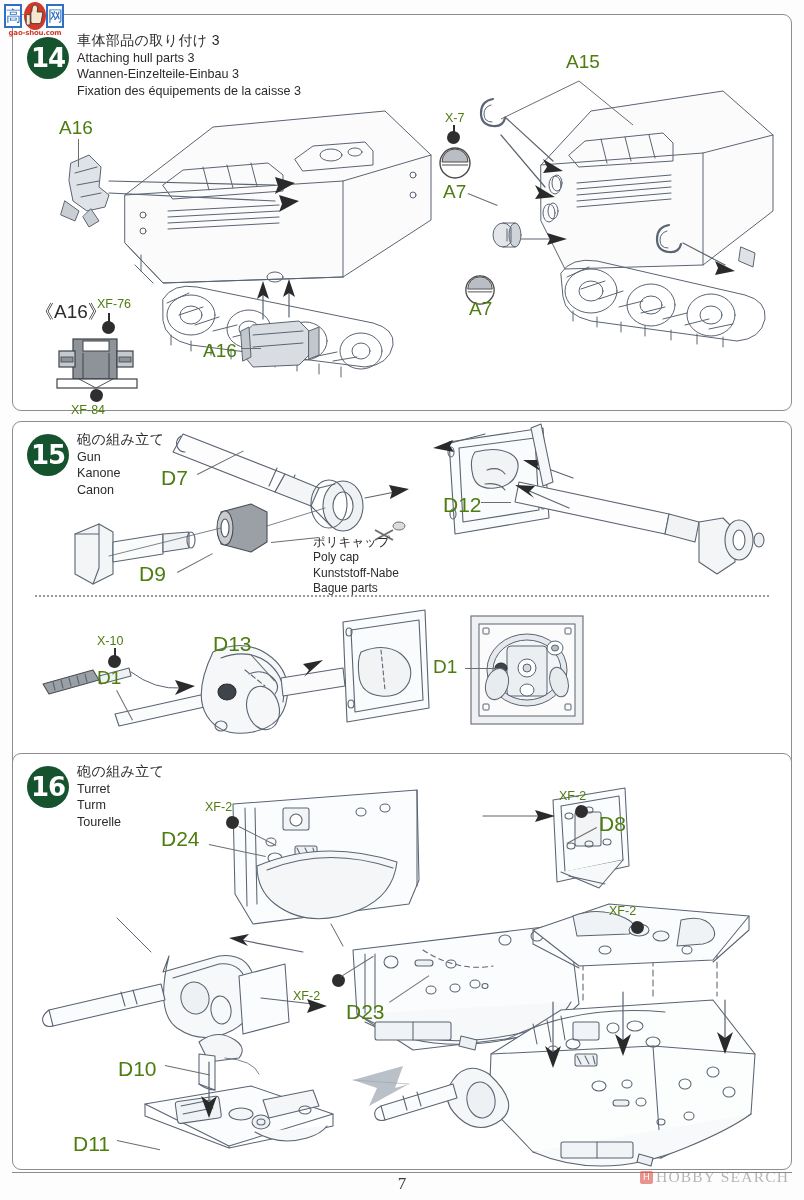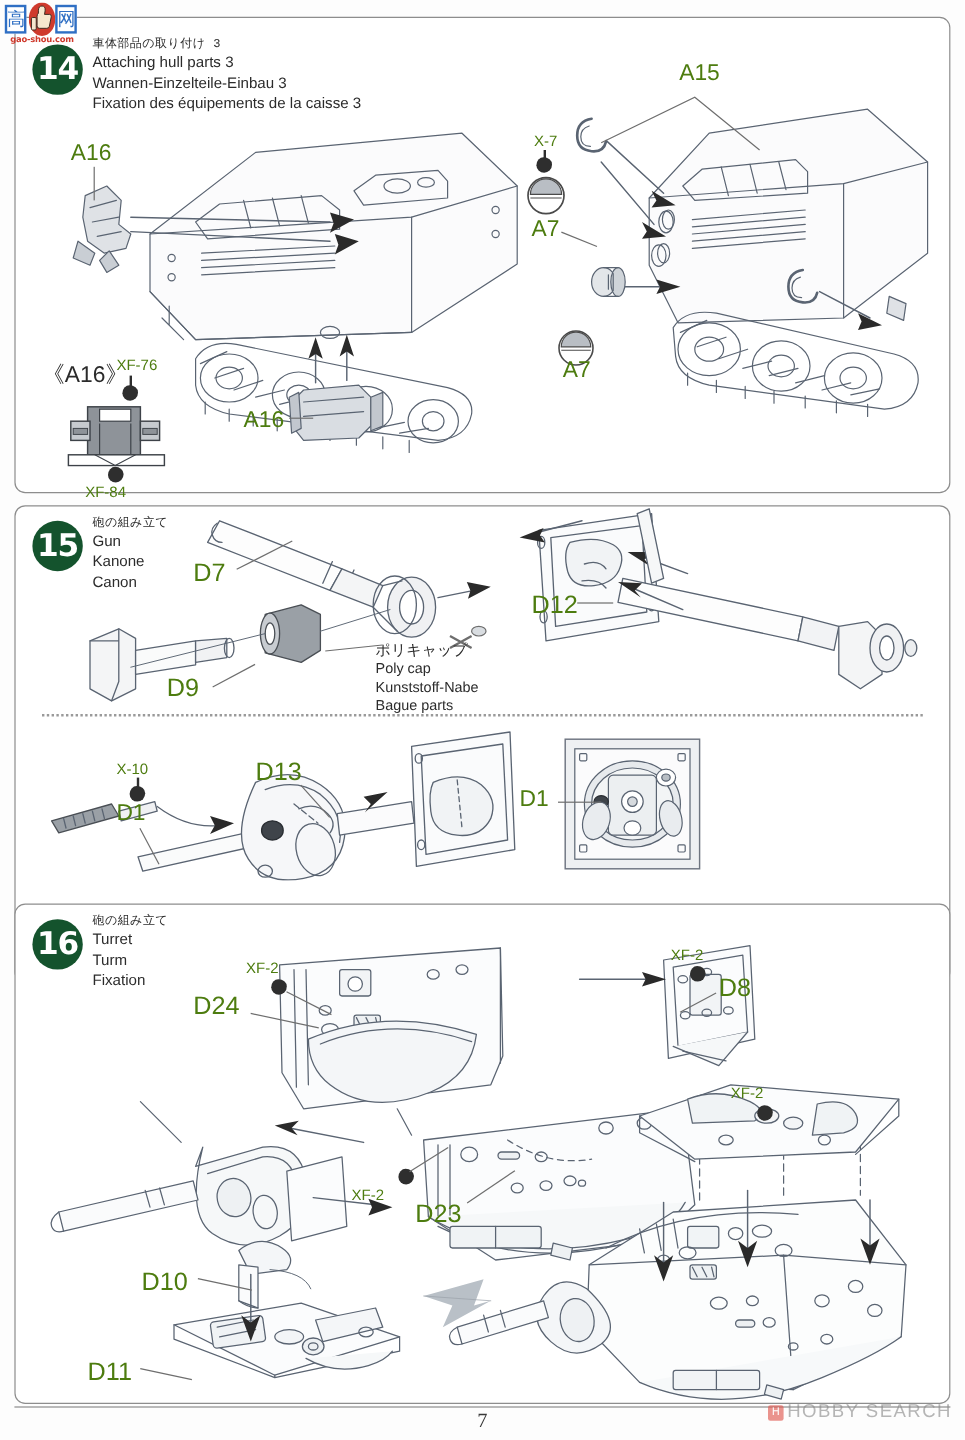--- a/index.html
+++ b/index.html
@@ -69,22 +69,22 @@
     font-weight: bold; font-size: 26px;
     text-align: center; line-height: 42px;
     letter-spacing: -1px;
   }
   .step-titles {
     position: absolute;
     color: #2b2b2b;
     line-height: 1.33;
   }
   .step-titles .jp {
-    font-family: Liberation Mono, monospace;
-    font-size: 10px; letter-spacing: 0.4px; white-space: nowrap;
+    font-family: Liberation Sans, sans-serif;
+    font-size: 14px; letter-spacing: 0.4px; white-space: nowrap;
   }
   .step-titles .en,
   .step-titles .de,
   .step-titles .fr {
     font-size: 12.6px; white-space: nowrap;
   }
 
   
   .plabel {
     position: absolute;
@@ -155,21 +155,21 @@
     display: flex; align-items: center; gap: 3px;
     opacity: 0.62;
   }
   #watermark .wm-mark {
     width: 13px; height: 13px; background: #e0534a; color: #fff;
     font-size: 9px; line-height: 13px; text-align: center;
     font-family: "DejaVu Sans", sans-serif; border-radius: 2px;
   }
   #watermark .wm-text {
     font-size: 15.5px; letter-spacing: 1.2px; color: #8a8a8a;
-    font-family: Liberation Sans, sans-serif;
+    font-family: Liberation Serif, serif;
   }
 
   
   .art { position: absolute; left: 0; top: 0; pointer-events: none; }
 </style>
 </head>
 <body>
 
 <div id="page">
 
@@ -540,21 +540,21 @@
   </div>
 
   <div class="panel" id="panel-16">
 
     <div class="step-badge" style="left:14px; top:12px;">16</div>
 
     <div class="step-titles" style="left:64px; top:8px;">
       <div class="jp">砲の組み立て</div>
       <div class="en">Turret</div>
       <div class="de">Turm</div>
-      <div class="fr">Fixation</div>
+      <div class="fr">Tourelle</div>
     </div>
 
     <svg class="art" width="780" height="417" viewBox="0 0 780 417">
       <g fill="none" stroke="#5a6472" stroke-width="1.05" stroke-linejoin="round" stroke-linecap="round">
 
         <path d="M220 50 L404 36 L406 126 L396 150 L240 170 L222 140 Z" fill="#fbfcfd"></path>
         <path d="M232 54 L234 152 M242 54 L244 150"></path>
         <path d="M404 36 L404 132"></path>
         <rect x="270" y="54" width="26" height="22" rx="2" fill="#f2f4f6"></rect>
         <ellipse cx="283" cy="66" rx="6" ry="6" fill="#ffffff"></ellipse>

